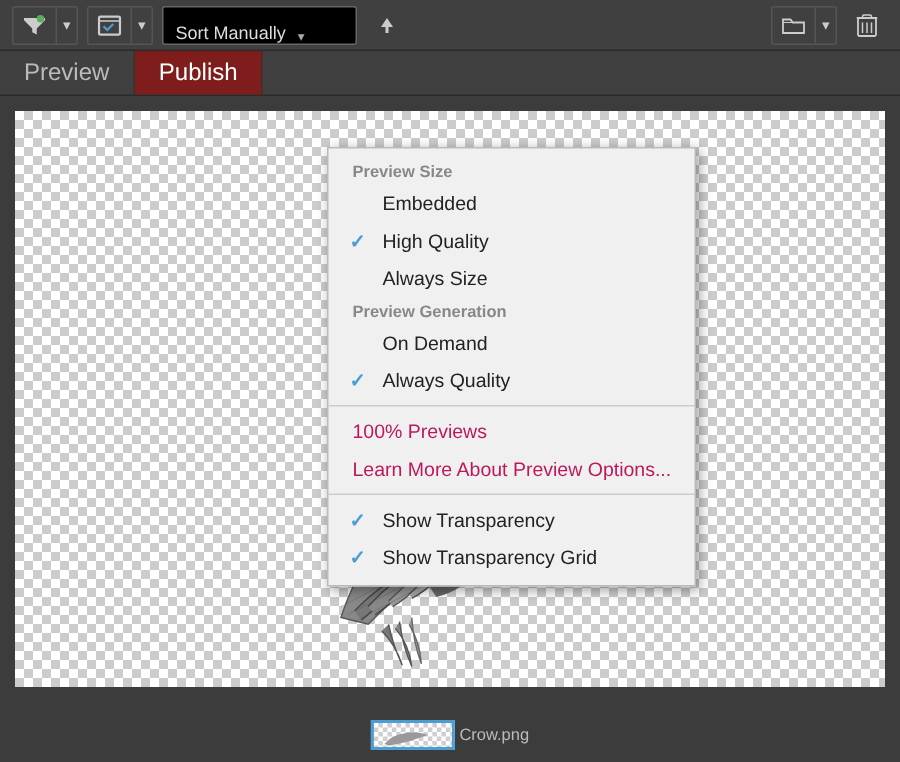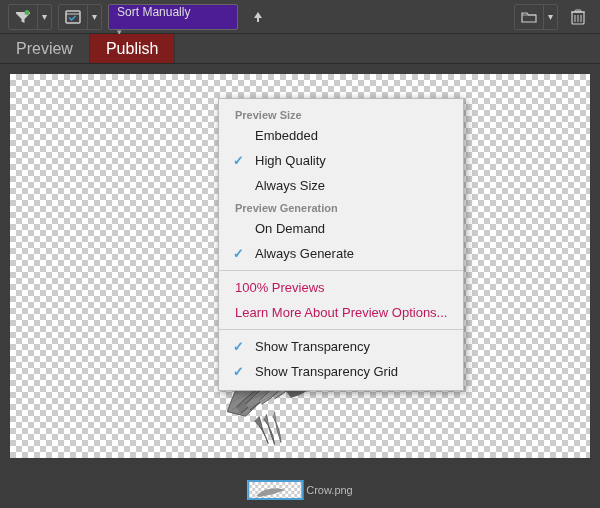--- a/index.html
+++ b/index.html
@@ -52,32 +52,31 @@
     .toolbar-icon-group .arrow-part {
       padding: 0 4px;
       border-left: 1px solid #555;
       display: flex;
       align-items: center;
       height: 100%;
       font-size: 10px;
     }
     .sort-dropdown {
       height: 26px;
-      background: #4c1d95;
+      background: #000000;
       border: 1px solid #666;
       color: #ddd;
       padding: 0 8px;
       font-size: 12px;
       border-radius: 2px;
       cursor: pointer;
       display: flex;
-      align-items: flex-start;
+      align-items: flex-end;
       gap: 8px;
       min-width: 130px;
-      flex-direction: column;
     }
     .sort-dropdown-arrow { font-size: 9px; color: #aaa; }
     .toolbar-spacer { flex: 1; }
 
     
     .tabs {
       display: flex;
       background: #404040;
       border-bottom: 1px solid #2a2a2a;
       height: 30px;
@@ -361,21 +360,21 @@
     </div>
 
     <div class="menu-section-label">Preview Generation</div>
 
     <div class="menu-item">
 
       <span>On Demand</span>
     </div>
     <div class="menu-item checked">
       <span class="check">✓</span>
-      <span>Always Generate</span>
+      <span>Always Quality</span>
     </div>
 
     <div class="menu-divider"></div>
 
     <div class="menu-item-standalone">
       <span>100% Previews</span>
     </div>
     <div class="menu-item-standalone">
       <span>Learn More About Preview Options...</span>
     </div>

